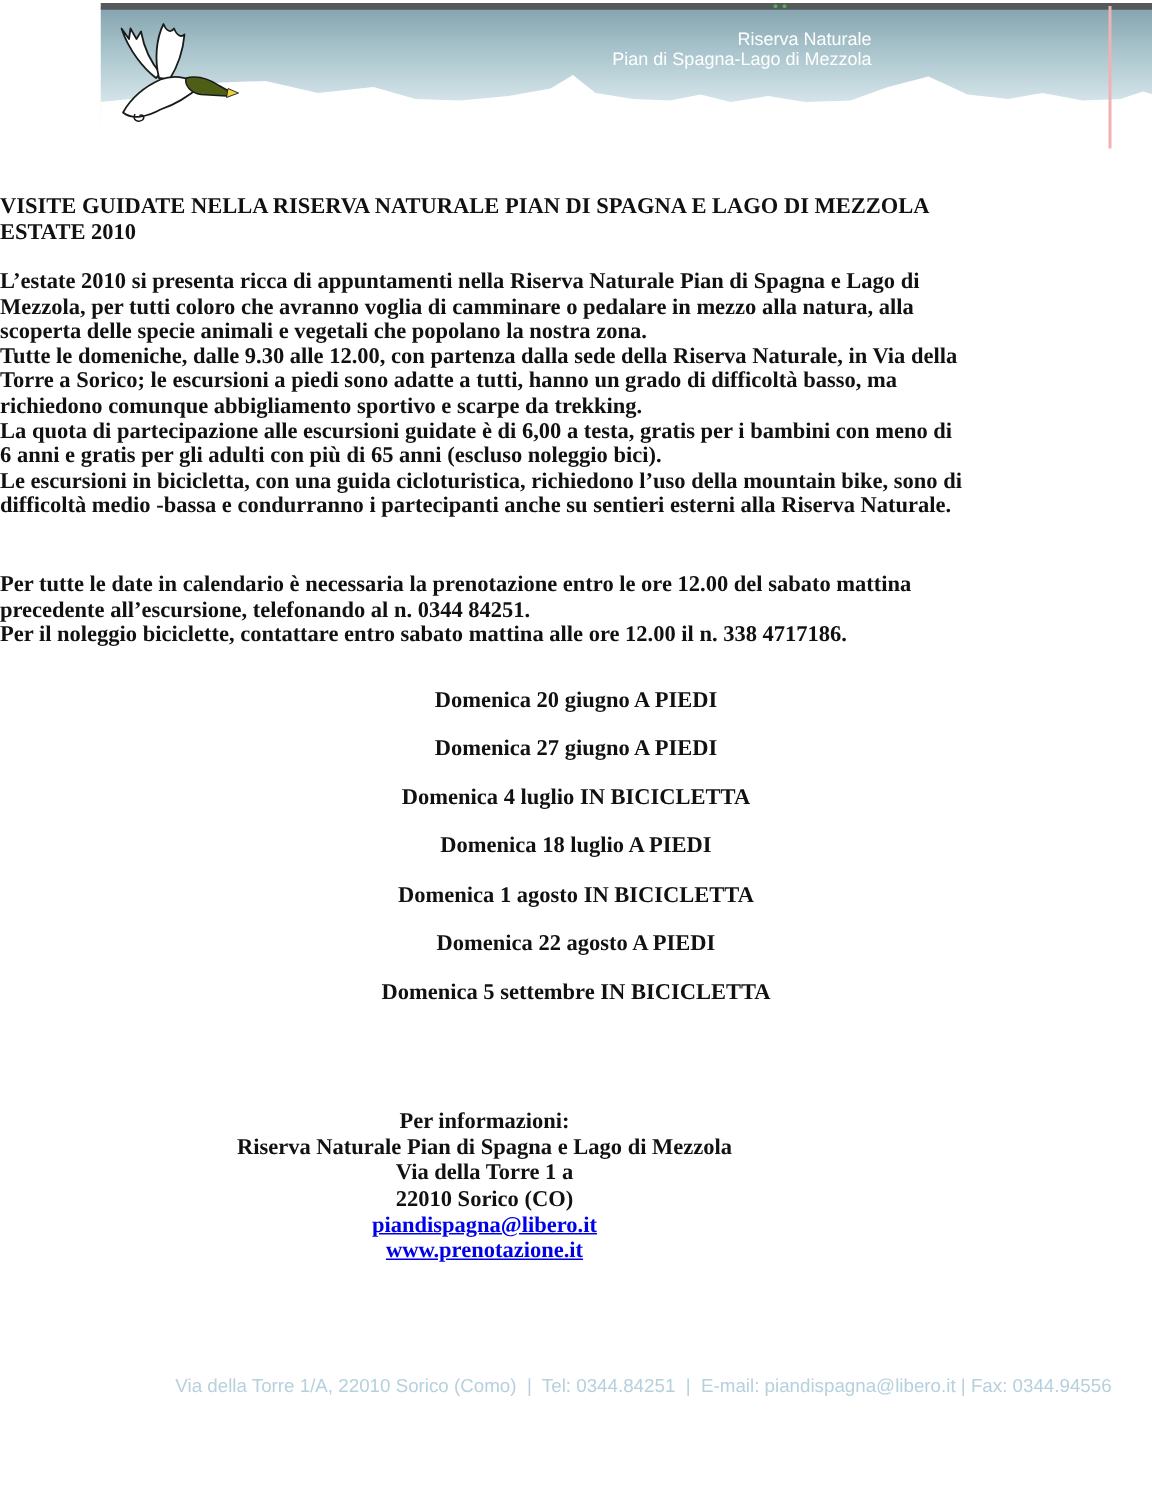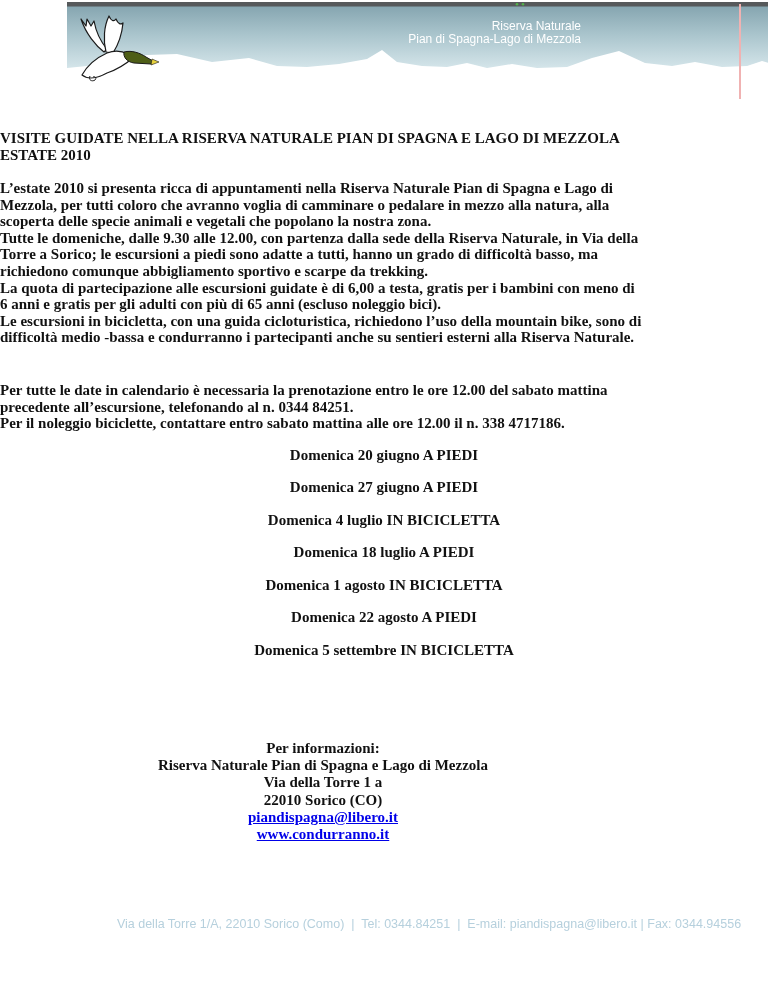--- a/index.html
+++ b/index.html
@@ -49,21 +49,21 @@
     text-align: left;
     font-weight: bold;
     font-size: 15px;
     line-height: 16.6px;
     white-space: pre-line;
   }
   .title-block   { top: 130px; }
   .intro-block   { top: 180px; }
   .booking-block { top: 363px; margin-top: 19px; }
 
-  .dates-block { position: absolute; top: 447px; left: 0; width: 768px; text-align: center; }
+  .dates-block { position: absolute; top: 459px; left: 0; width: 768px; text-align: center; }
   .date-item {
     font-weight: bold;
     font-size: 15px;
     line-height: 16.6px;
     margin-bottom: 15.9px;
   }
 
   .info-block {
     position: absolute;
     top: 740px; left: 0; width: 646px;
@@ -161,18 +161,18 @@
     <div class="date-item">Domenica 22 agosto A PIEDI</div>
     <div class="date-item">Domenica 5 settembre IN BICICLETTA</div>
   </div>
 
   <div class="info-block">
     <div>Per informazioni:</div>
     <div>Riserva Naturale Pian di Spagna e Lago di Mezzola</div>
     <div>Via della Torre 1 a</div>
     <div>22010 Sorico (CO)</div>
     <div><a href="#">piandispagna@libero.it</a></div>
-    <div><a href="#">www.condurranno.it</a></div>
+    <div><a href="#">www.prenotazione.it</a></div>
   </div>
 
   <div class="page-footer">Via della Torre 1/A, 22010 Sorico (Como)  |  Tel: 0344.84251  |  E-mail: piandispagna@libero.it | Fax: 0344.94556</div>
 
 </div>
 
 </body></html>

